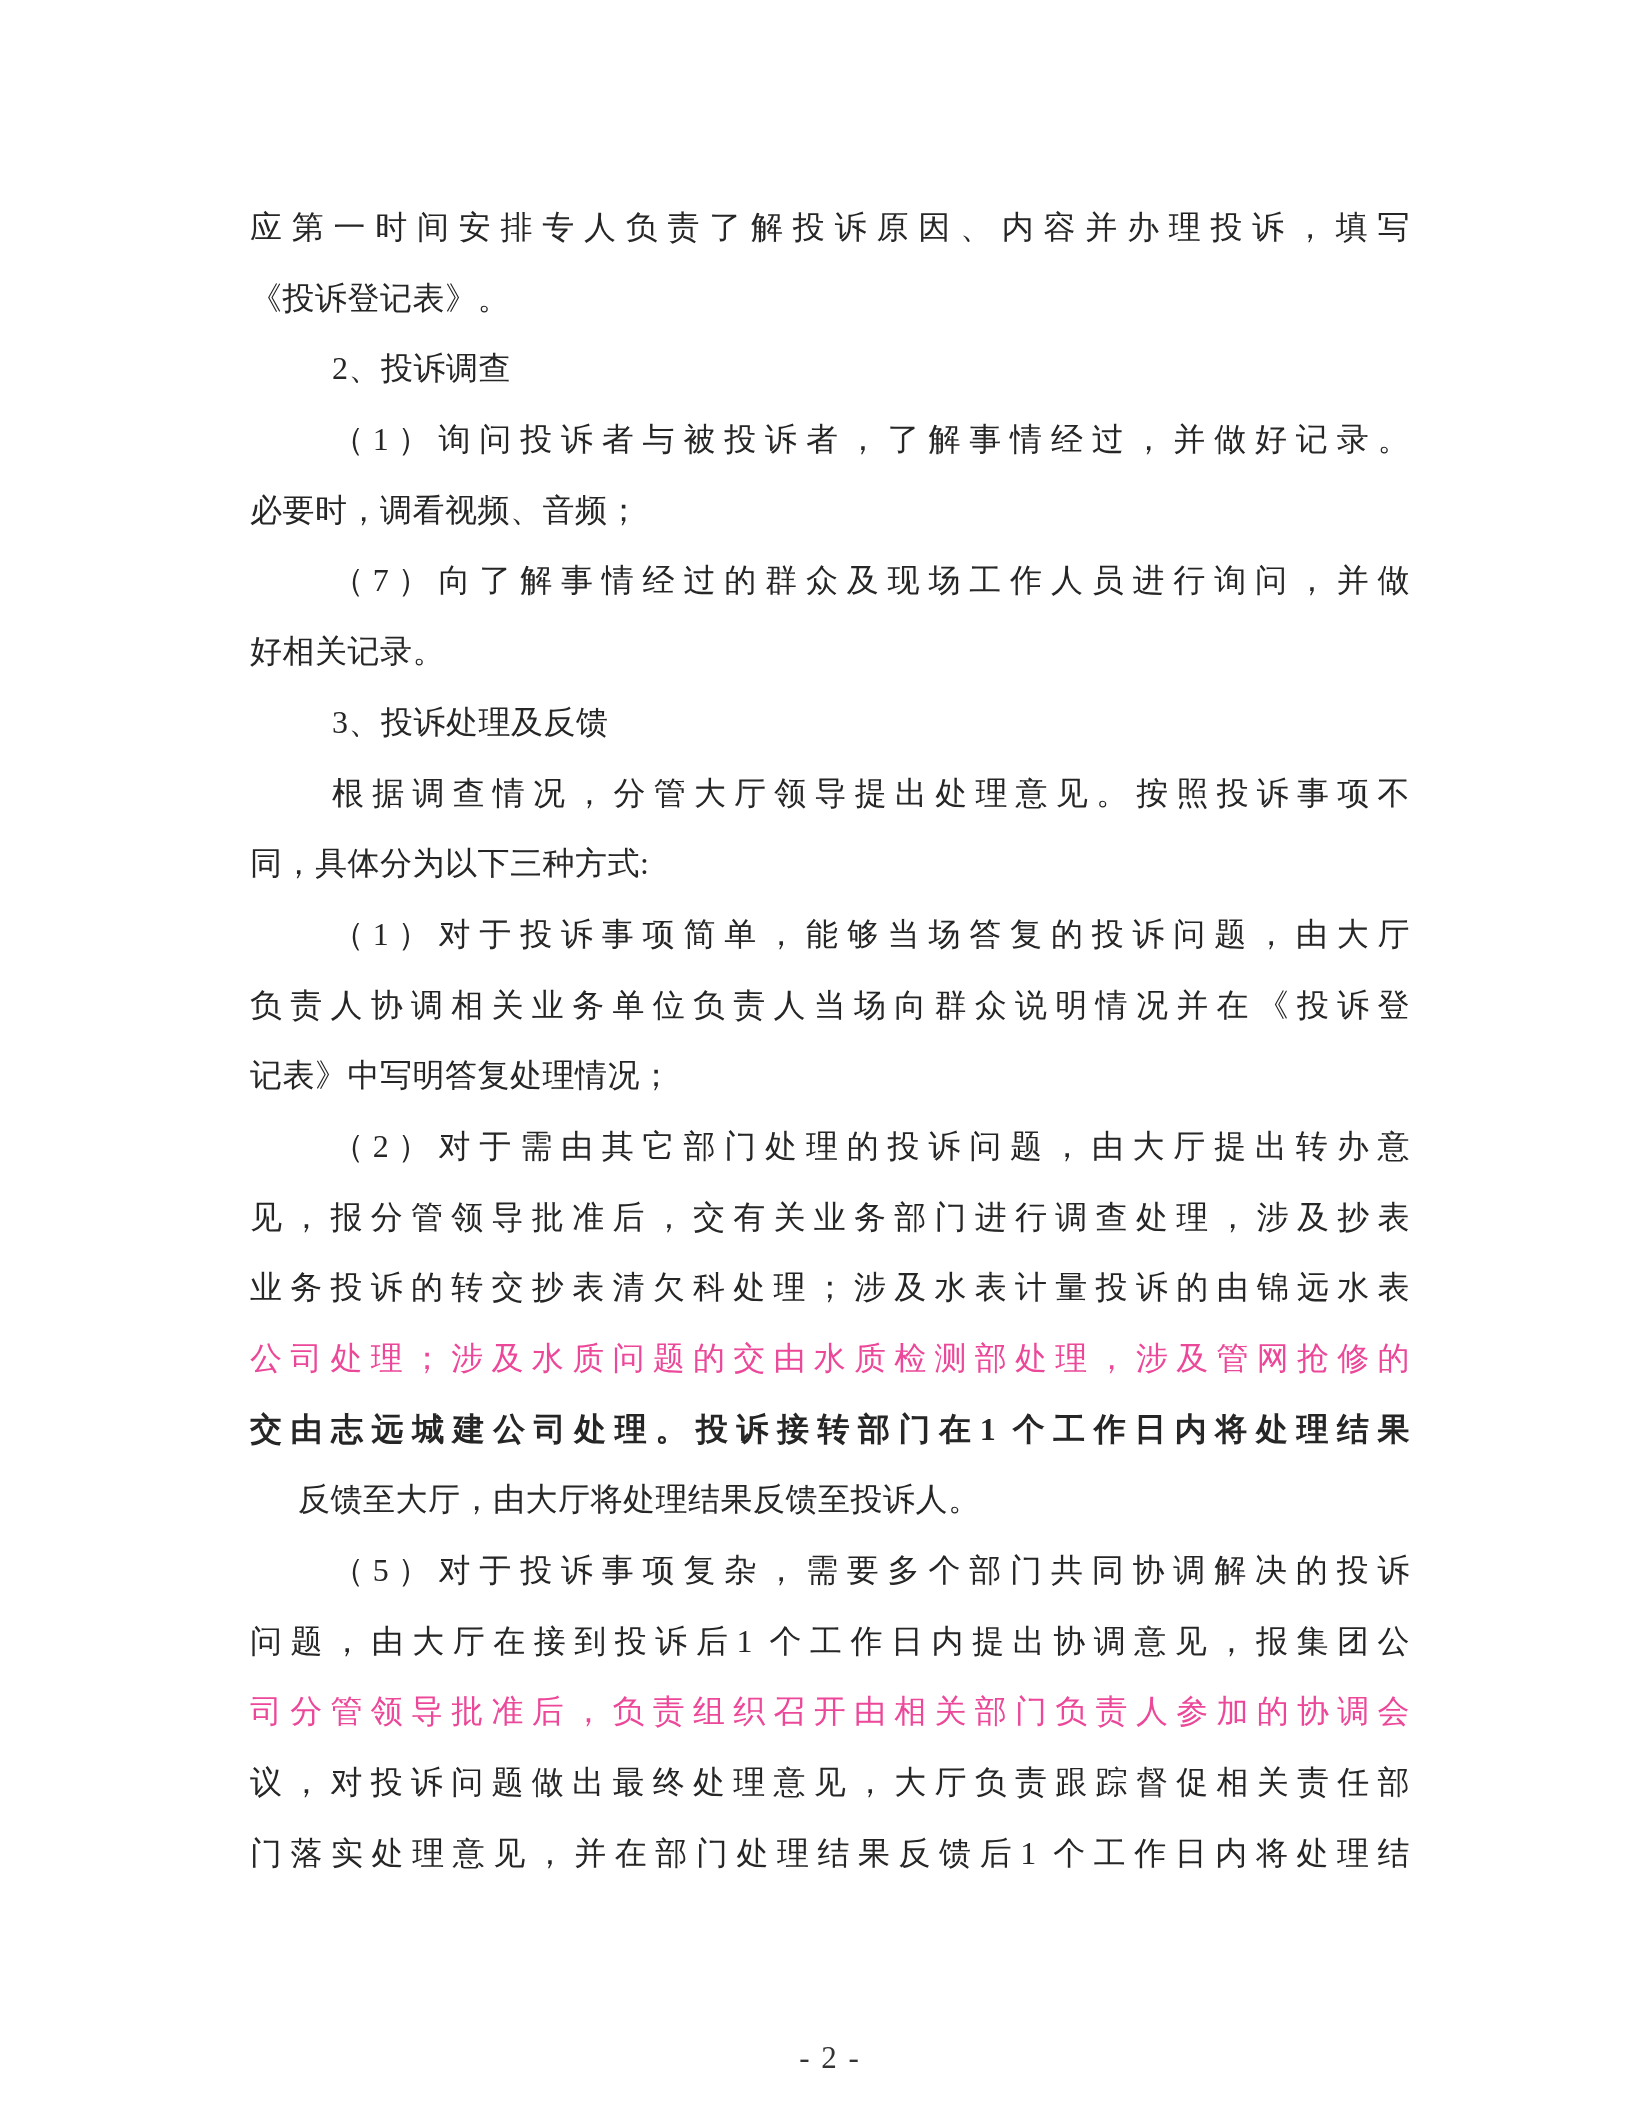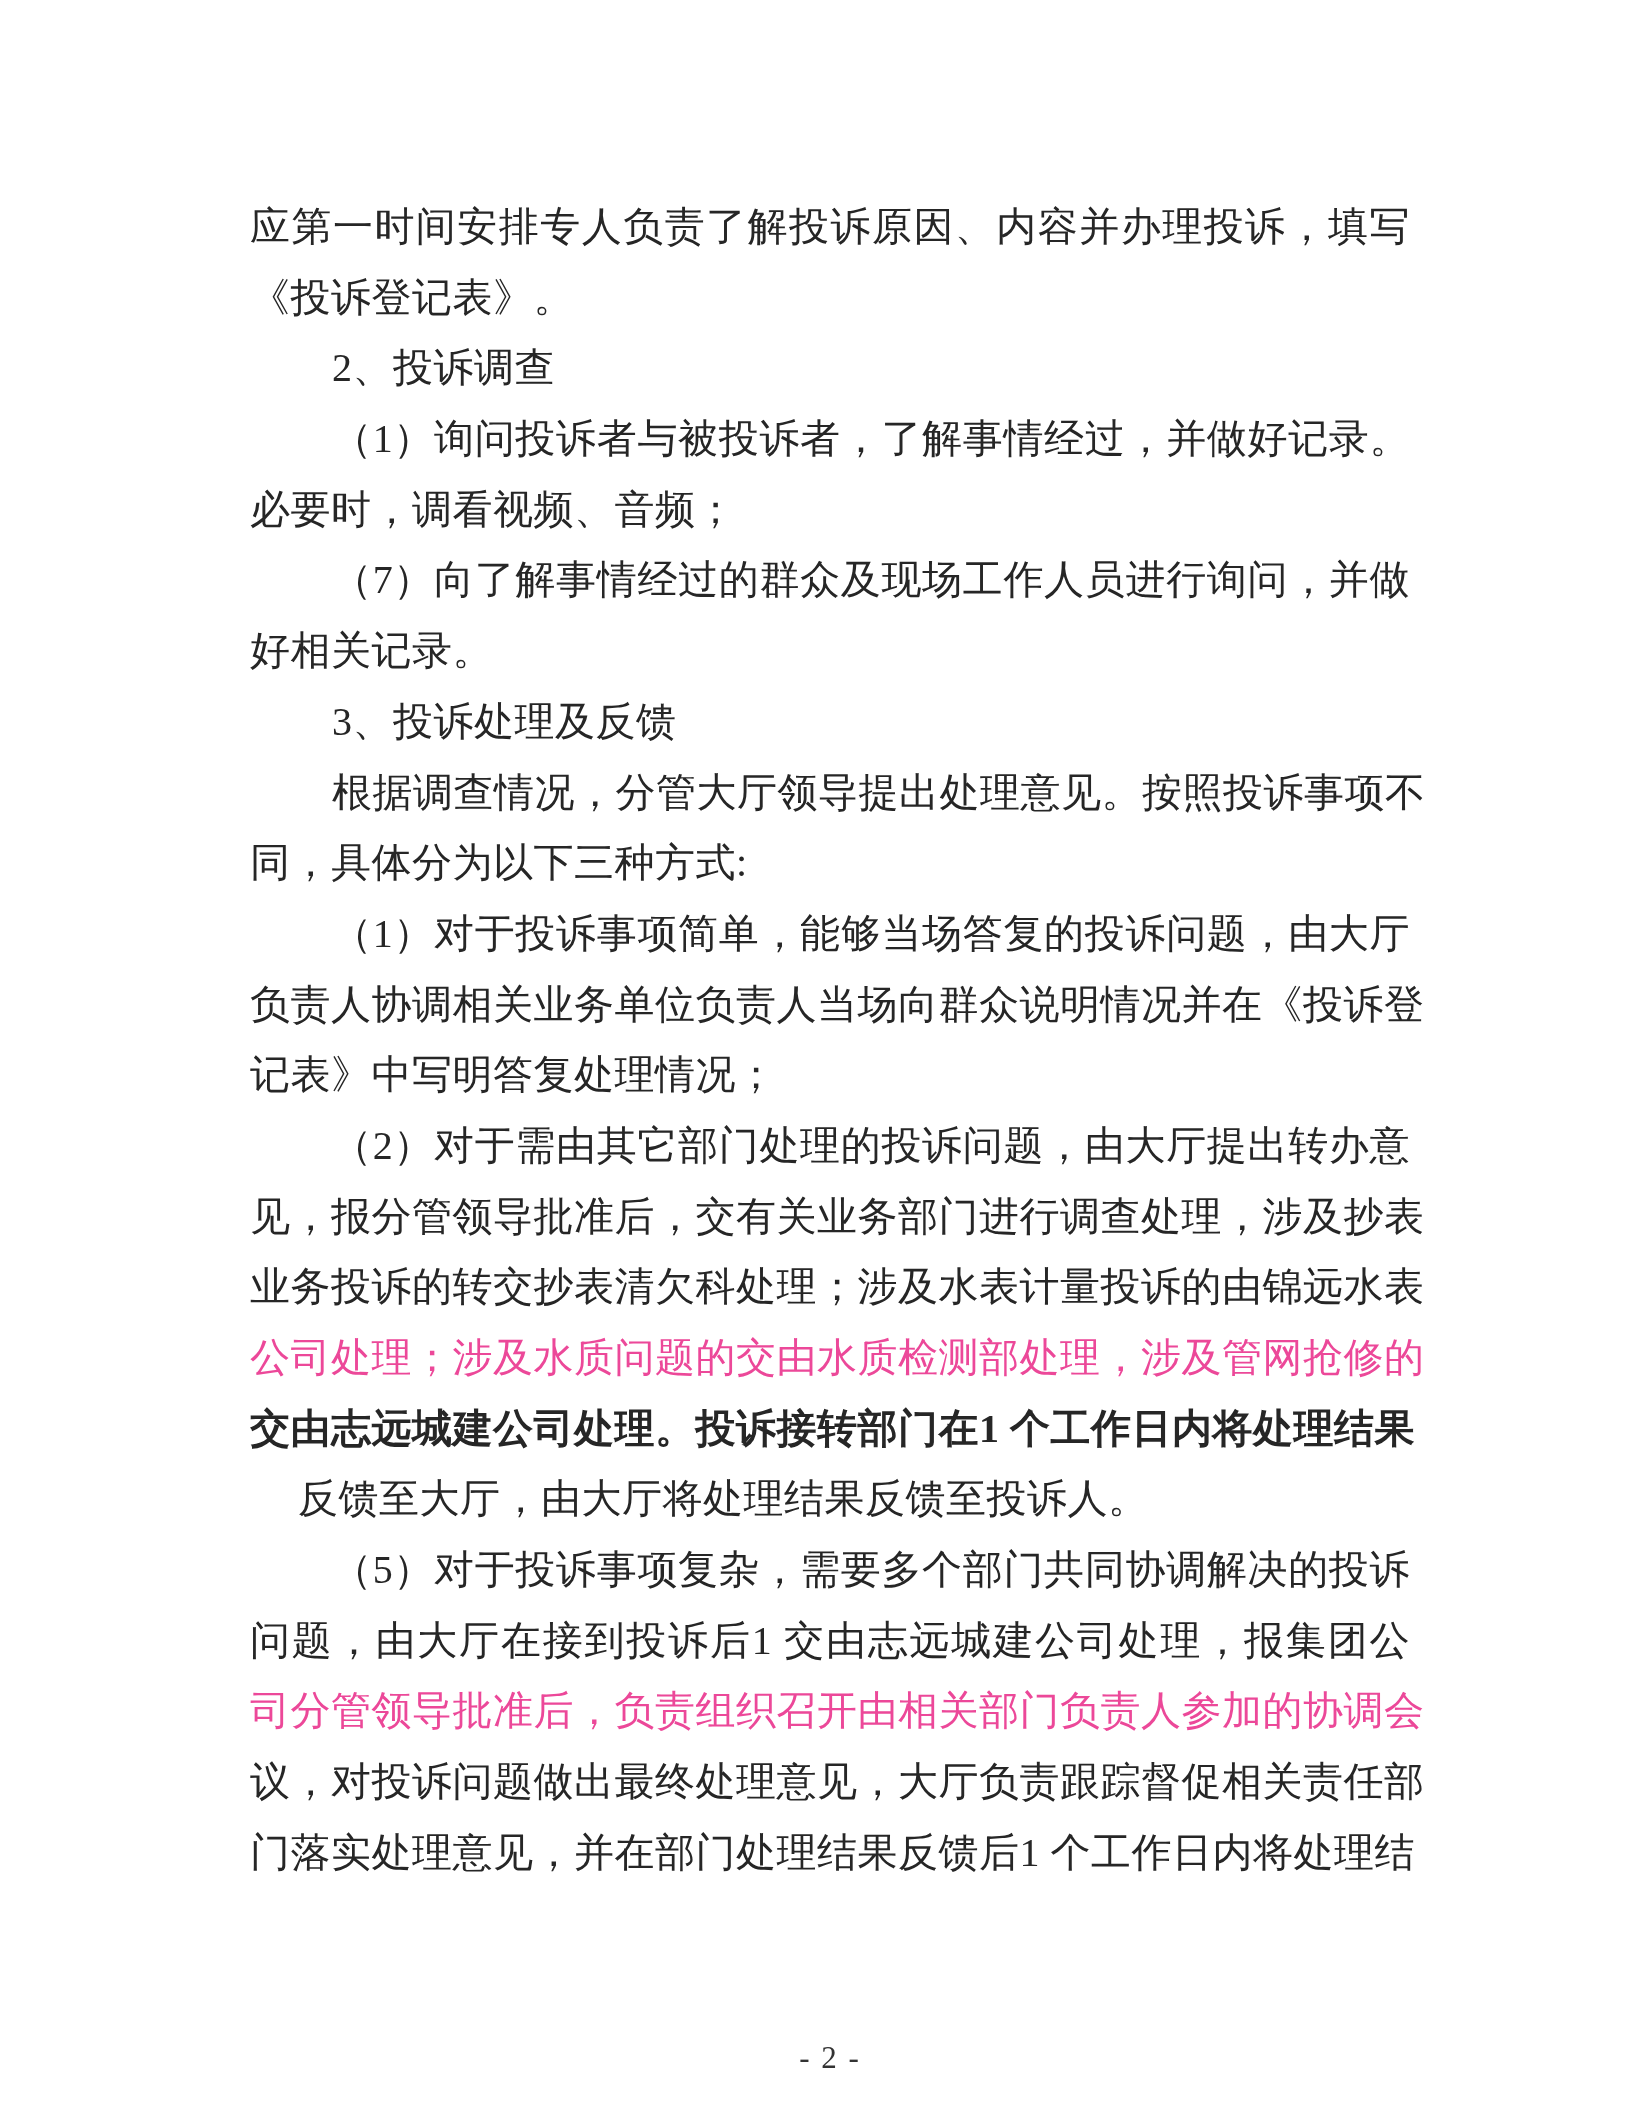--- a/index.html
+++ b/index.html
@@ -21,21 +21,21 @@
   }
   .doc {
     position: absolute;
     left: 250px;
     top: 192px;
     width: 1160px;
   }
   .line {
     height: 70.7px;
     line-height: 70.7px;
-    font-size: 40px;
+    font-size: 32px;
     color: #262626;
     white-space: nowrap;
     letter-spacing: 0.5px;
   }
   .line.fill {
     text-align: justify;
     text-align-last: justify;
   }
   .line.indent {
     padding-left: 82px;
@@ -70,19 +70,19 @@
       <div class="line indent fill" style="color: rgb(38, 38, 38);">（1）对于投诉事项简单，能够当场答复的投诉问题，由大厅</div>
       <div class="line fill" style="color: rgb(38, 38, 38);">负责人协调相关业务单位负责人当场向群众说明情况并在《投诉登</div>
       <div class="line" style="color: rgb(38, 38, 38);">记表》中写明答复处理情况；</div>
       <div class="line indent fill" style="color: rgb(38, 38, 38);">（2）对于需由其它部门处理的投诉问题，由大厅提出转办意</div>
       <div class="line fill" style="color: rgb(38, 38, 38);">见，报分管领导批准后，交有关业务部门进行调查处理，涉及抄表</div>
       <div class="line fill" style="color: rgb(38, 38, 38);">业务投诉的转交抄表清欠科处理；涉及水表计量投诉的由锦远水表</div>
       <div class="line fill" style="color: #ec4899;">公司处理；涉及水质问题的交由水质检测部处理，涉及管网抢修的</div>
       <div class="line fill" style="color: rgb(38, 38, 38); font-weight: bold;">交由志远城建公司处理。投诉接转部门在1 个工作日内将处理结果</div>
       <div class="line" style="color: rgb(38, 38, 38); margin-left: 48px;">反馈至大厅，由大厅将处理结果反馈至投诉人。</div>
       <div class="line indent fill" style="color: rgb(38, 38, 38);">（5）对于投诉事项复杂，需要多个部门共同协调解决的投诉</div>
-      <div class="line fill" style="color: rgb(38, 38, 38);">问题，由大厅在接到投诉后1 交由志远城建公司处理，报集团公</div>
+      <div class="line fill" style="color: rgb(38, 38, 38);">问题，由大厅在接到投诉后1 个工作日内提出协调意见，报集团公</div>
       <div class="line fill" style="color: #ec4899;">司分管领导批准后，负责组织召开由相关部门负责人参加的协调会</div>
       <div class="line fill" style="color: rgb(38, 38, 38);">议，对投诉问题做出最终处理意见，大厅负责跟踪督促相关责任部</div>
       <div class="line fill" style="color: rgb(38, 38, 38);">门落实处理意见，并在部门处理结果反馈后1 个工作日内将处理结</div>
     </div>
   <div class="footer">- 2 -</div>
 </div>
 
 </body></html>

